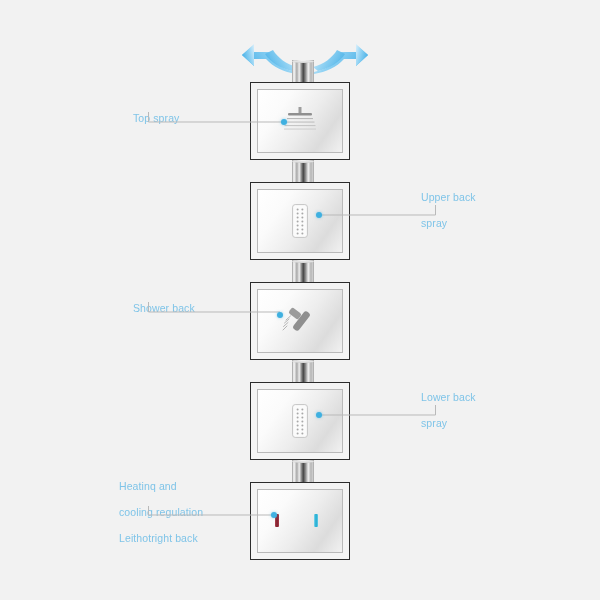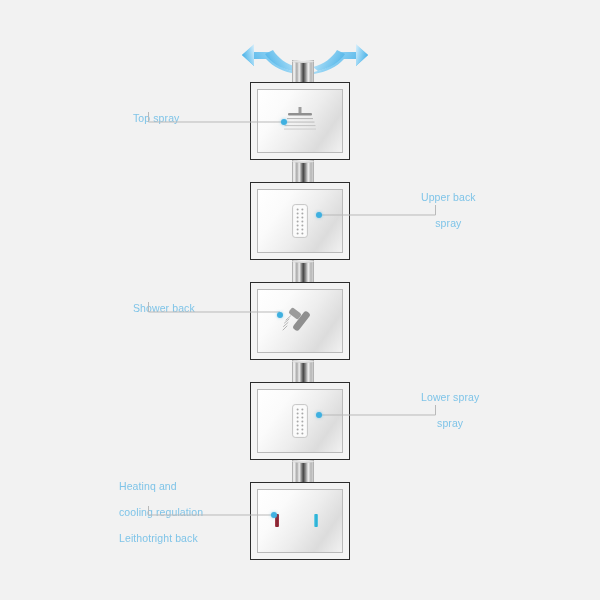--- a/index.html
+++ b/index.html
@@ -107,21 +107,21 @@
   
   .callout {
     position: absolute;
     color: #7fc4e8;
     font-size: 10.5px;
     line-height: 13px;
     letter-spacing: 0.1px;
     white-space: pre-line;
   }
   .callout.left  { text-align: left; }
-  .callout.right { text-align: center; }
+  .callout.right { text-align: left; }
 
   .leader {
     position: absolute;
     pointer-events: none;
   }
   .leader svg { display: block; overflow: visible; }
 
   .dot {
     position: absolute;
     width: 6px;
@@ -321,21 +321,21 @@
     <span>Shower back</span>
   </div>
   <div class="leader" style="left:148px; top:302px;">
     <svg width="140" height="16" viewBox="0 0 140 16">
       <path d="M0.5 0 L0.5 10 L132 10" fill="none" stroke="#b9b9b9" stroke-width="1"></path>
     </svg>
   </div>
   <div class="dot" style="left:277px; top:312px;"></div>
 
   <div class="callout right" style="left:421px; top:378px;">
-    <div>Lower spray</div>
+    <div>Lower back</div>
     <div>spray</div>
   </div>
   <div class="leader" style="left:320px; top:405px;">
     <svg width="120" height="16" viewBox="0 0 120 16">
       <path d="M0 10 L115.5 10 L115.5 0" fill="none" stroke="#b9b9b9" stroke-width="1"></path>
     </svg>
   </div>
   <div class="dot" style="left:316px; top:412px;"></div>
 
   <div class="callout left" style="left:119px; top:467px;">

